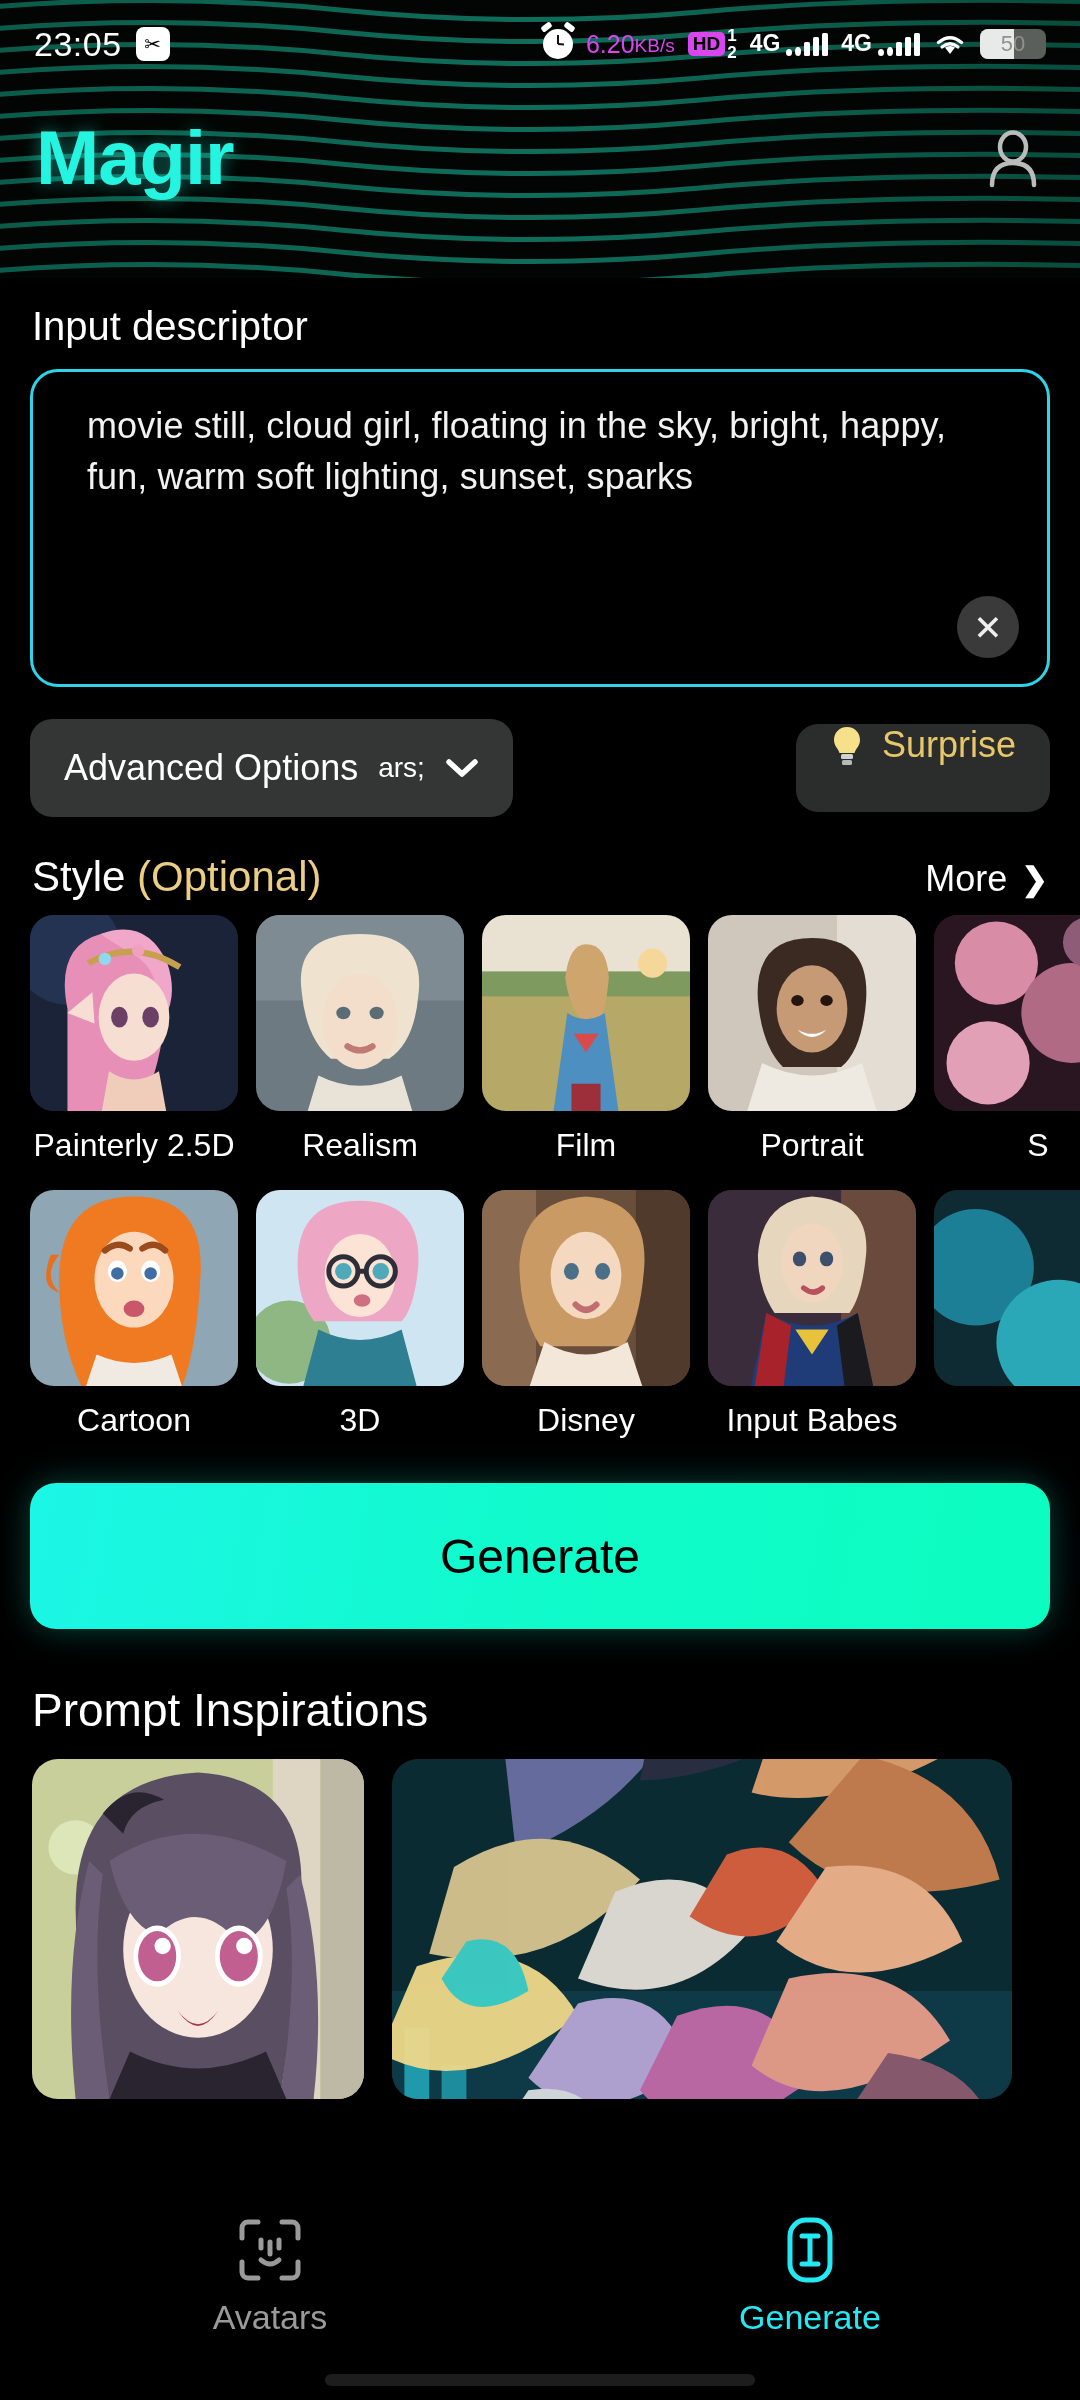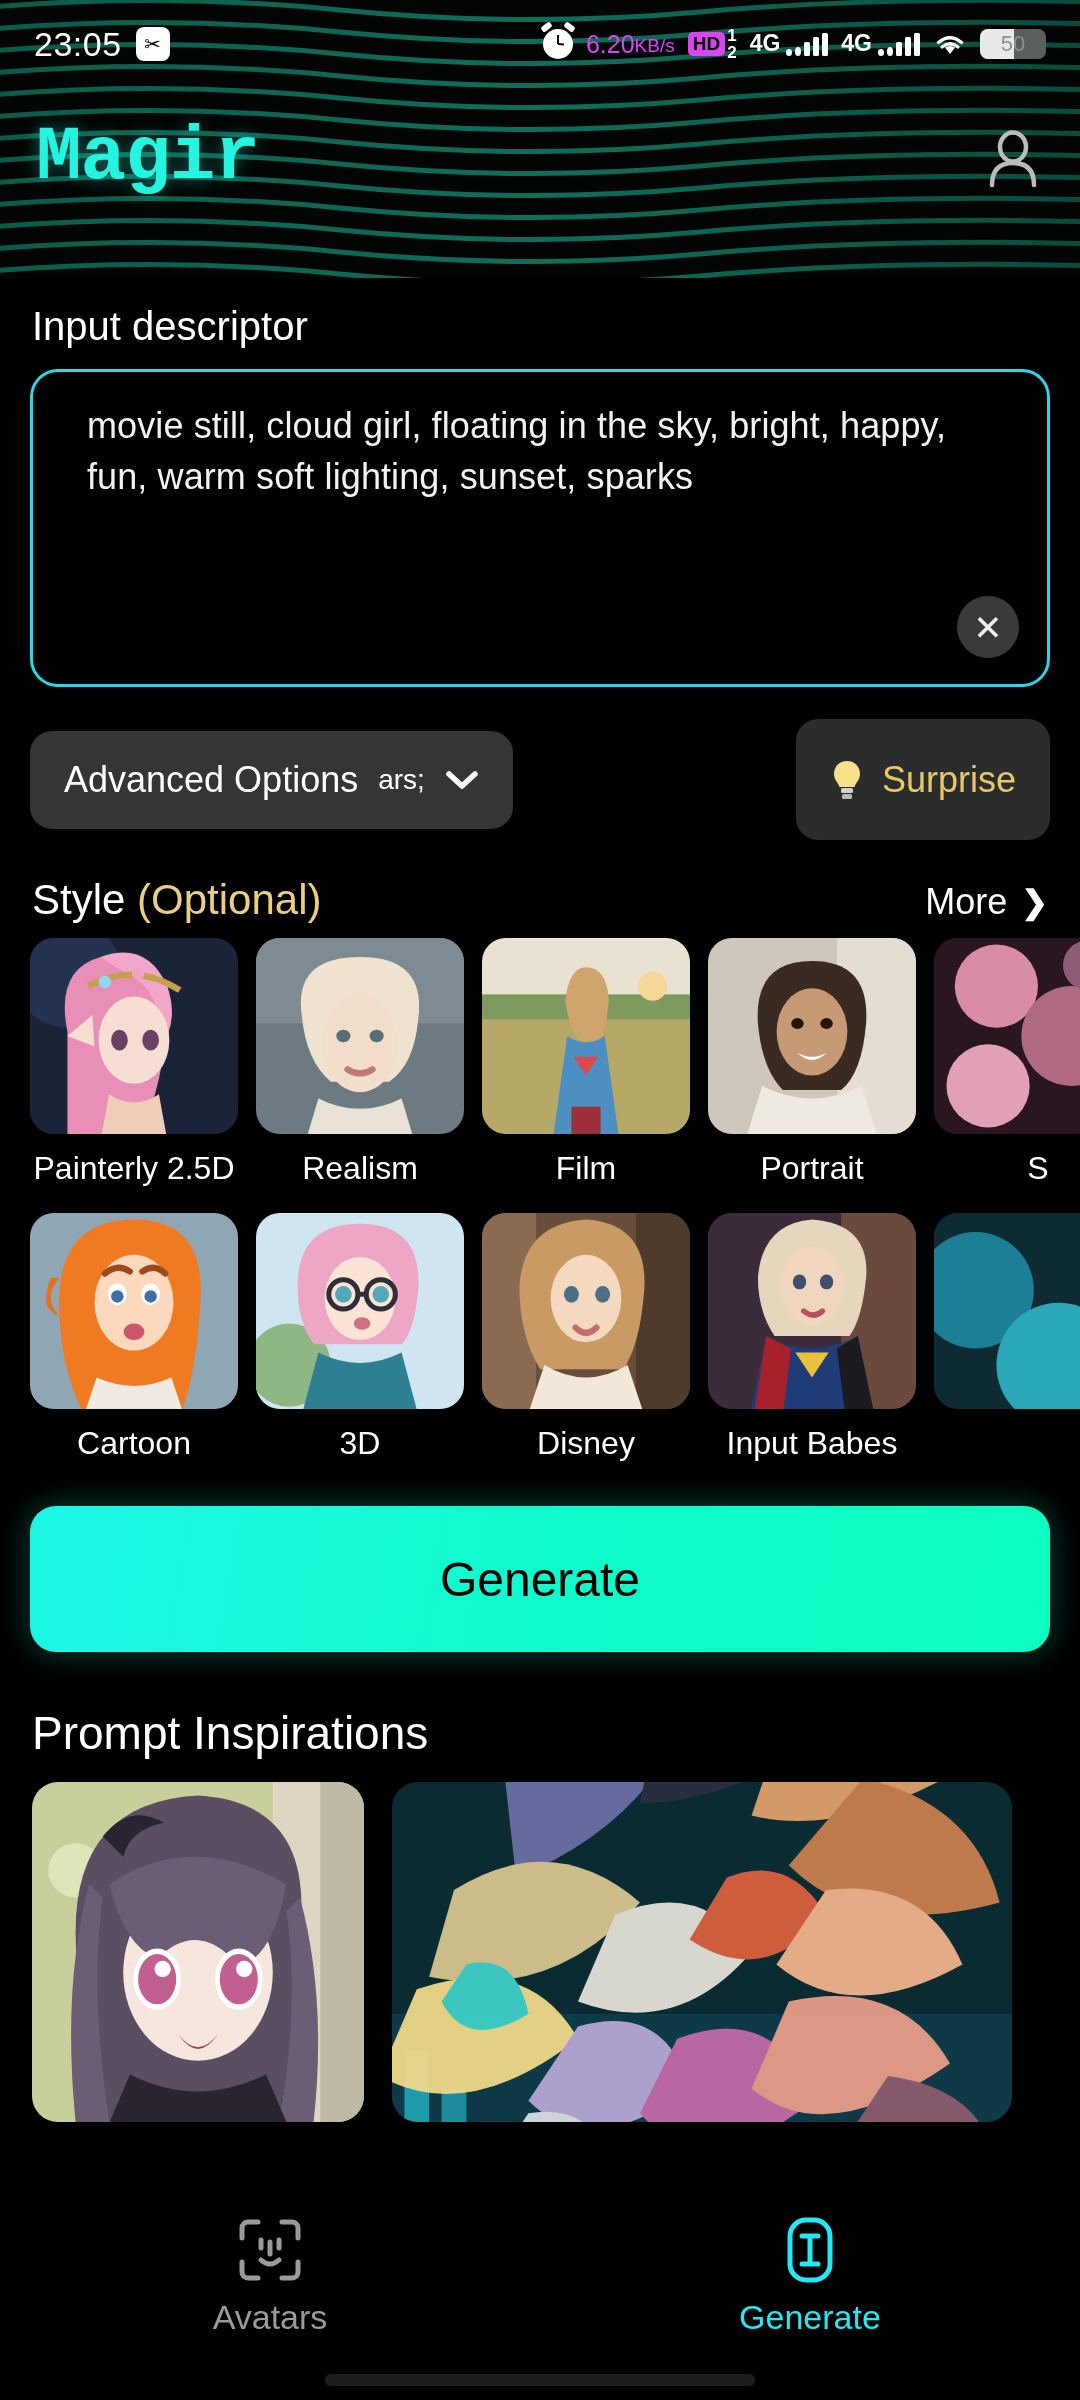--- a/index.html
+++ b/index.html
@@ -92,21 +92,21 @@
 
   
   .appbar {
     position:absolute; top:88px; left:0; width:1080px; height:140px;
     display:flex; align-items:center; justify-content:space-between;
     padding:0 36px; z-index:5;
   }
   .logo {
     font-size:76px; font-weight:700; color:#25F5E0;
     letter-spacing:-1px; line-height:1;
-    font-family:Liberation Mono, monospace;
+    font-family:Liberation Sans, sans-serif;
     text-shadow:0 0 18px rgba(37,245,224,.45);
   }
   .avatar-icon { width:62px; height:62px; }
 
   
   .content { position:absolute; top:278px; left:0; width:1080px; }
   .sec-label {
     color:#fff; font-size:40px; padding:26px 32px 20px 32px;
   }
 
@@ -130,21 +130,21 @@
     margin:32px 30px 0 30px;
   }
   .adv-btn {
     background:#333635; border:none; border-radius:22px;
     height:98px; padding:0 34px; display:flex; align-items:center; gap:20px;
     color:#fff; font-size:36px; cursor:pointer;
   }
   .chev { font-size:28px; color:#fff; line-height:1; }
   .surprise-btn {
     background:#2b2d2c; border:none; border-radius:22px;
-    height:121px; padding:0 34px; display:flex; align-items:center; gap:18px;
+    height:88px; padding:0 34px; display:flex; gap:18px;
     font-size:36px; cursor:pointer; color:#E8C76A;
   }
   .bulb { width:34px; height:44px; }
 
   .style-head {
     display:flex; align-items:baseline; justify-content:space-between;
     margin:36px 32px 14px 32px;
   }
   .style-title { font-size:42px; color:#fff; }
   .style-title em { font-style:normal; color:#EBCE84; }

